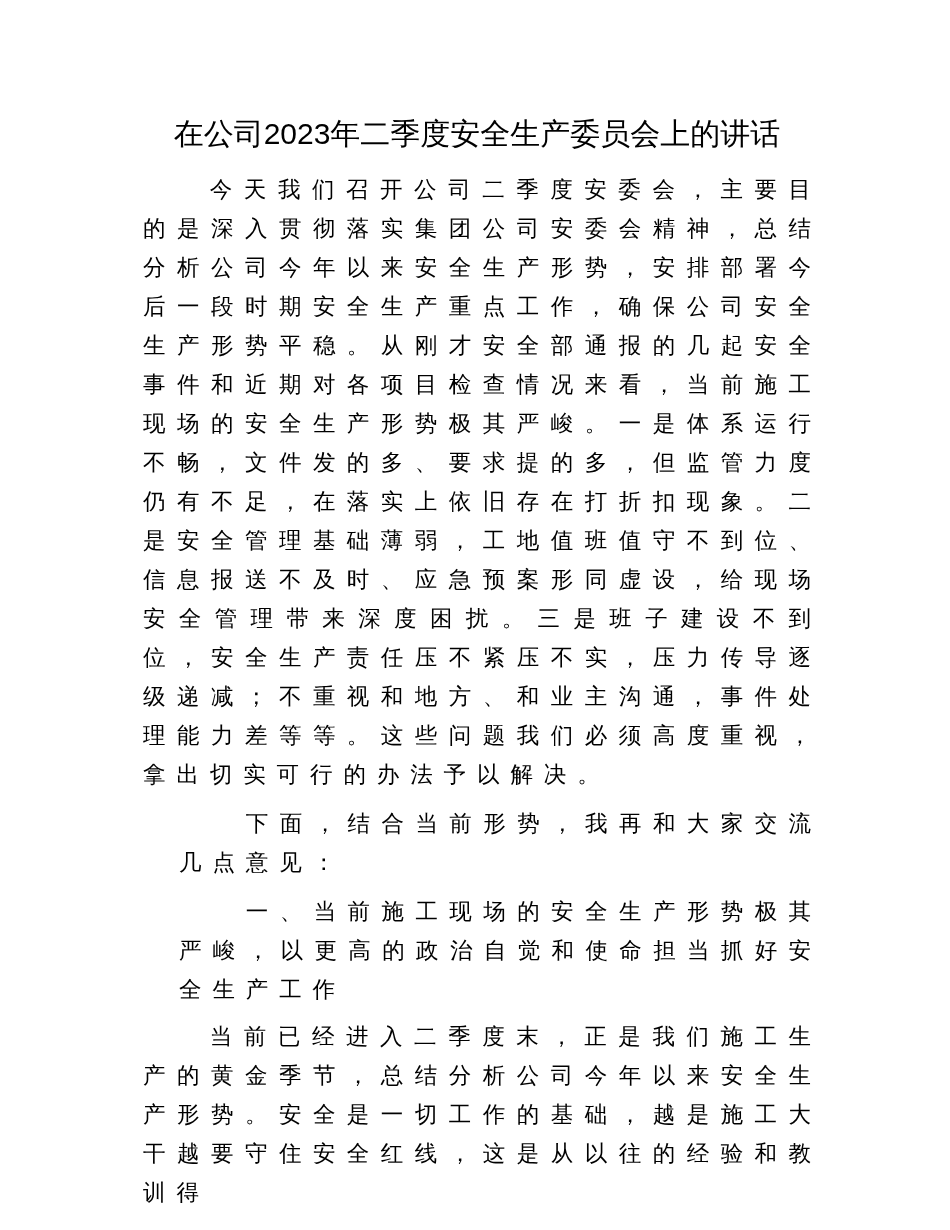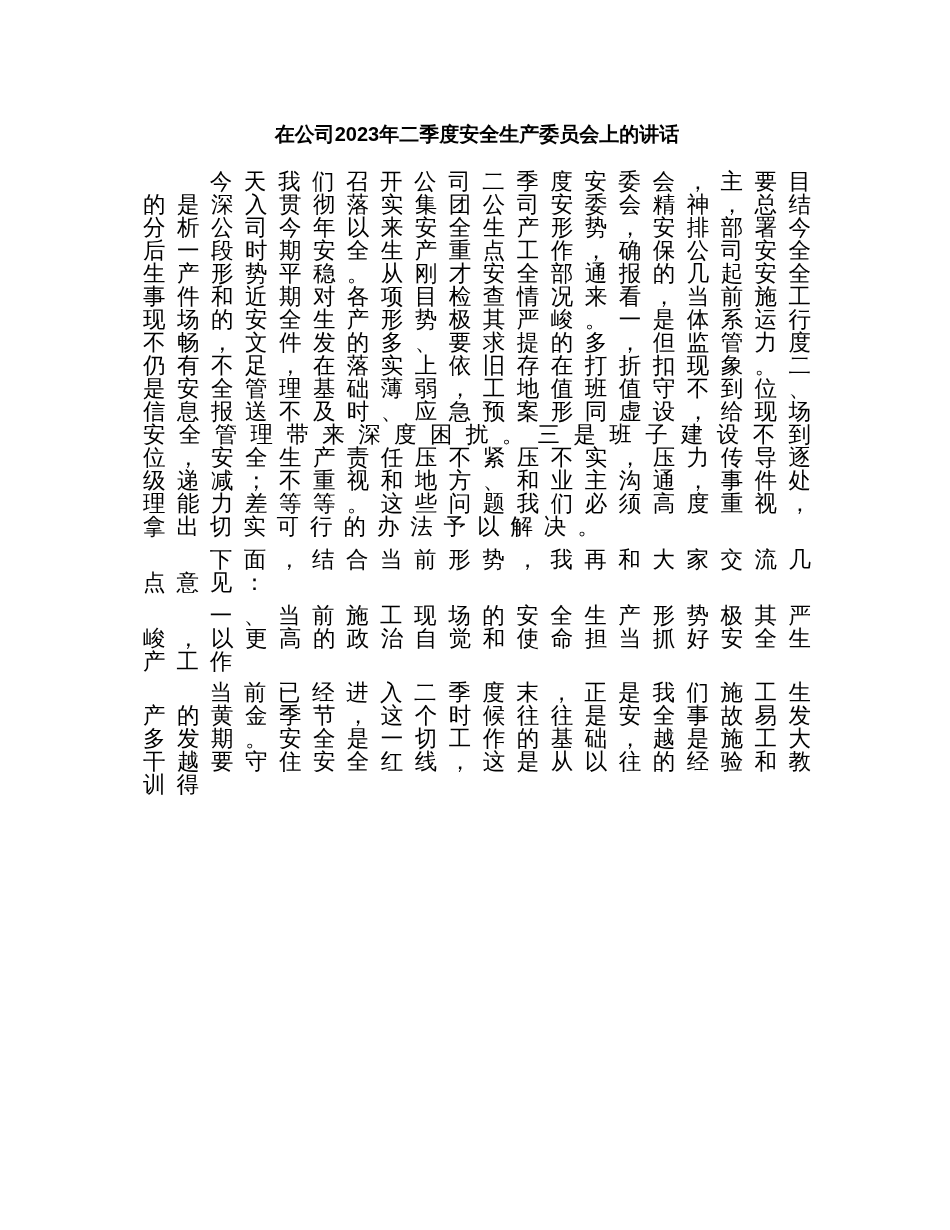--- a/index.html
+++ b/index.html
@@ -3,40 +3,40 @@
 <meta charset="utf-8">
 <style>
   html, body { margin: 0; padding: 0; background: #ffffff; }
   body { width: 950px; height: 1230px; position: relative; overflow: hidden; }
   .page {
     position: absolute; left: 143px; top: 112px; width: 668px;
     color: #000;
   }
   .title {
     font-family: "Liberation Sans", "DejaVu Sans", sans-serif;
-    font-size: 20px; line-height: 44px; height: 44px;
+    font-size: 30px; line-height: 44px; height: 44px;
     text-align: center; margin: 0 0 14px 0; white-space: nowrap;
-    letter-spacing: 0px; font-weight: bold;
+    letter-spacing: 0px; font-weight: normal;
   }
   .para {
     font-family: "DejaVu Sans", "Liberation Sans", sans-serif;
     font-size: 22.5px;
-    line-height: 23px;
+    line-height: 39px;
     letter-spacing: 10.9px;
     margin: 0;
     text-align: justify;
     text-indent: 66.8px;
     word-break: break-all;
     margin-right: -11px;
   }
-  .para.gap { margin-top: 10px; }
+  .para.gap { margin-top: 10px; margin-left: 36px; }
   .para.gap2 { margin-top: 8px; }
 </style>
 </head>
 <body>
 
 <div class="page">
   <h1 class="title">在公司2023年二季度安全生产委员会上的讲话</h1>
   <p class="para">今天我们召开公司二季度安委会，主要目的是深入贯彻落实集团公司安委会精神，总结分析公司今年以来安全生产形势，安排部署今后一段时期安全生产重点工作，确保公司安全生产形势平稳。从刚才安全部通报的几起安全事件和近期对各项目检查情况来看，当前施工现场的安全生产形势极其严峻。一是体系运行不畅，文件发的多、要求提的多，但监管力度仍有不足，在落实上依旧存在打折扣现象。二是安全管理基础薄弱，工地值班值守不到位、信息报送不及时、应急预案形同虚设，给现场安全管理带来深度困扰。三是班子建设不到位，安全生产责任压不紧压不实，压力传导逐级递减；不重视和地方、和业主沟通，事件处理能力差等等。这些问题我们必须高度重视，拿出切实可行的办法予以解决。</p>
   <p class="para gap">下面，结合当前形势，我再和大家交流几点意见：</p>
   <p class="para gap">一、当前施工现场的安全生产形势极其严峻，以更高的政治自觉和使命担当抓好安全生产工作</p>
-  <p class="para gap2">当前已经进入二季度末，正是我们施工生产的黄金季节，这个时候往往是安全事故易发多发期。安全是一切工作的基础，越是施工大干越要守住安全红线，这是从以往的经验和教训得</p>
+  <p class="para gap2">当前已经进入二季度末，正是我们施工生产的黄金季节，总结分析公司今年以来安全生产形势。安全是一切工作的基础，越是施工大干越要守住安全红线，这是从以往的经验和教训得</p>
 </div>
 
 </body></html>

